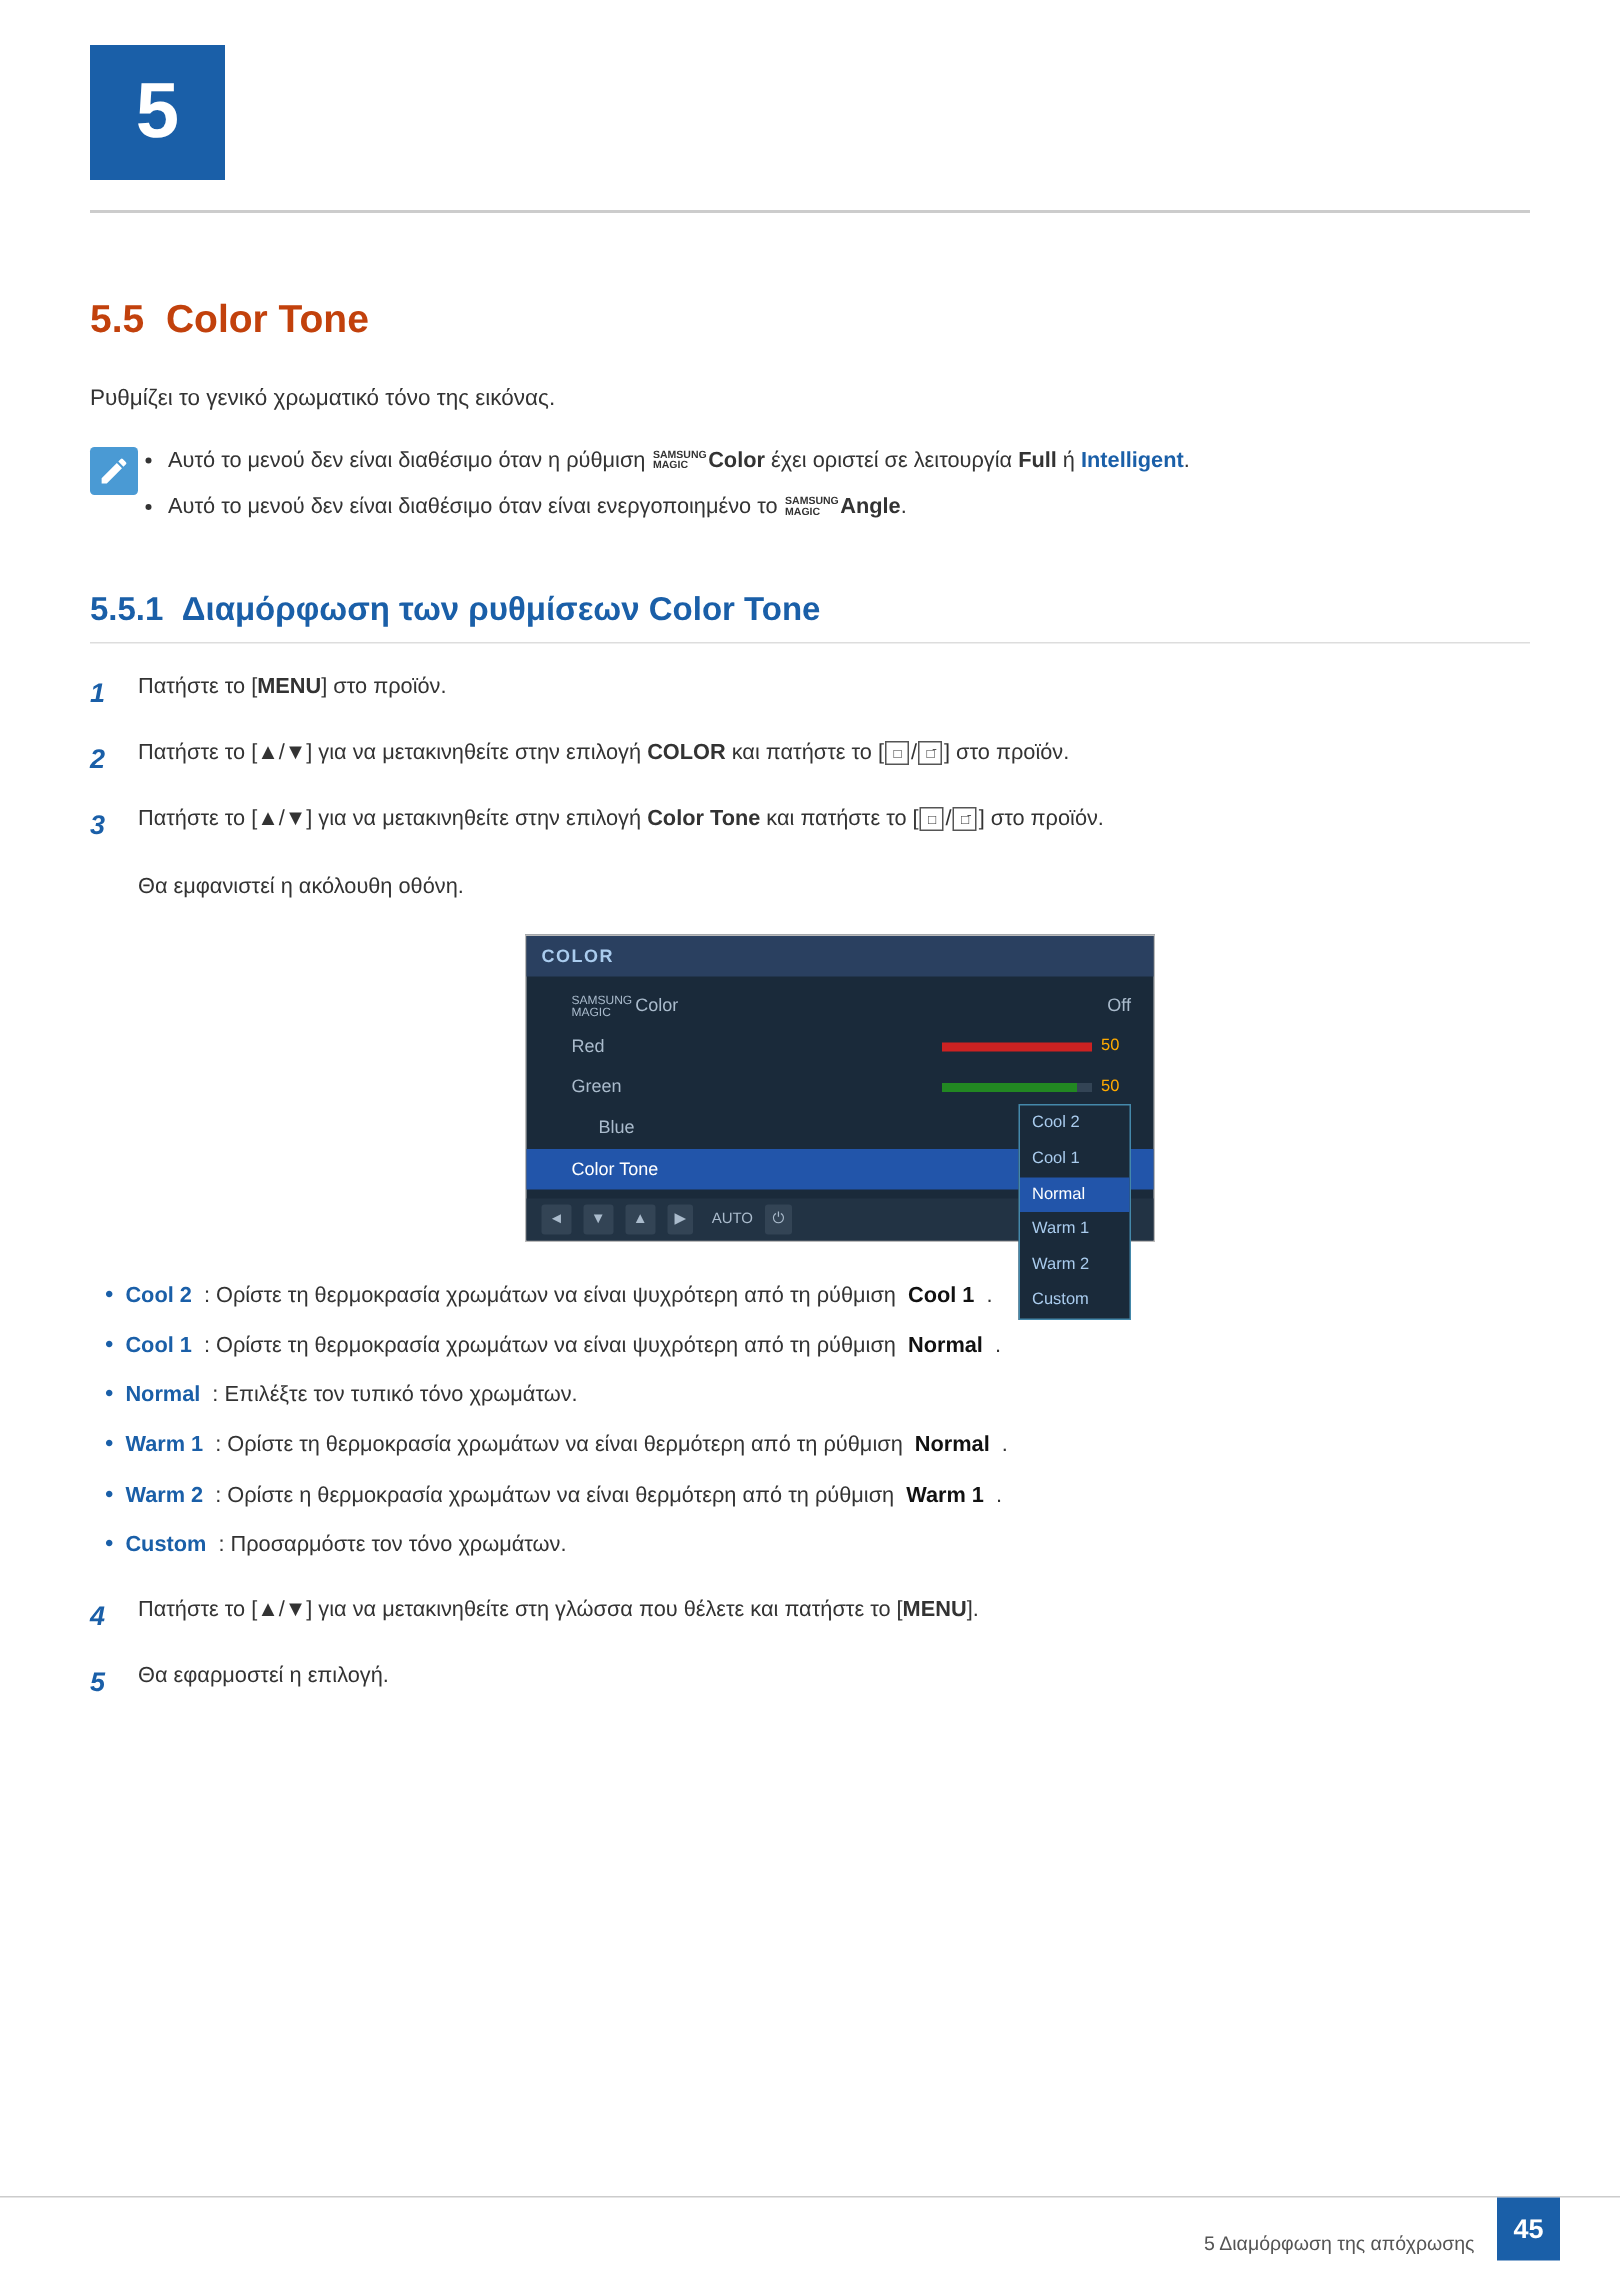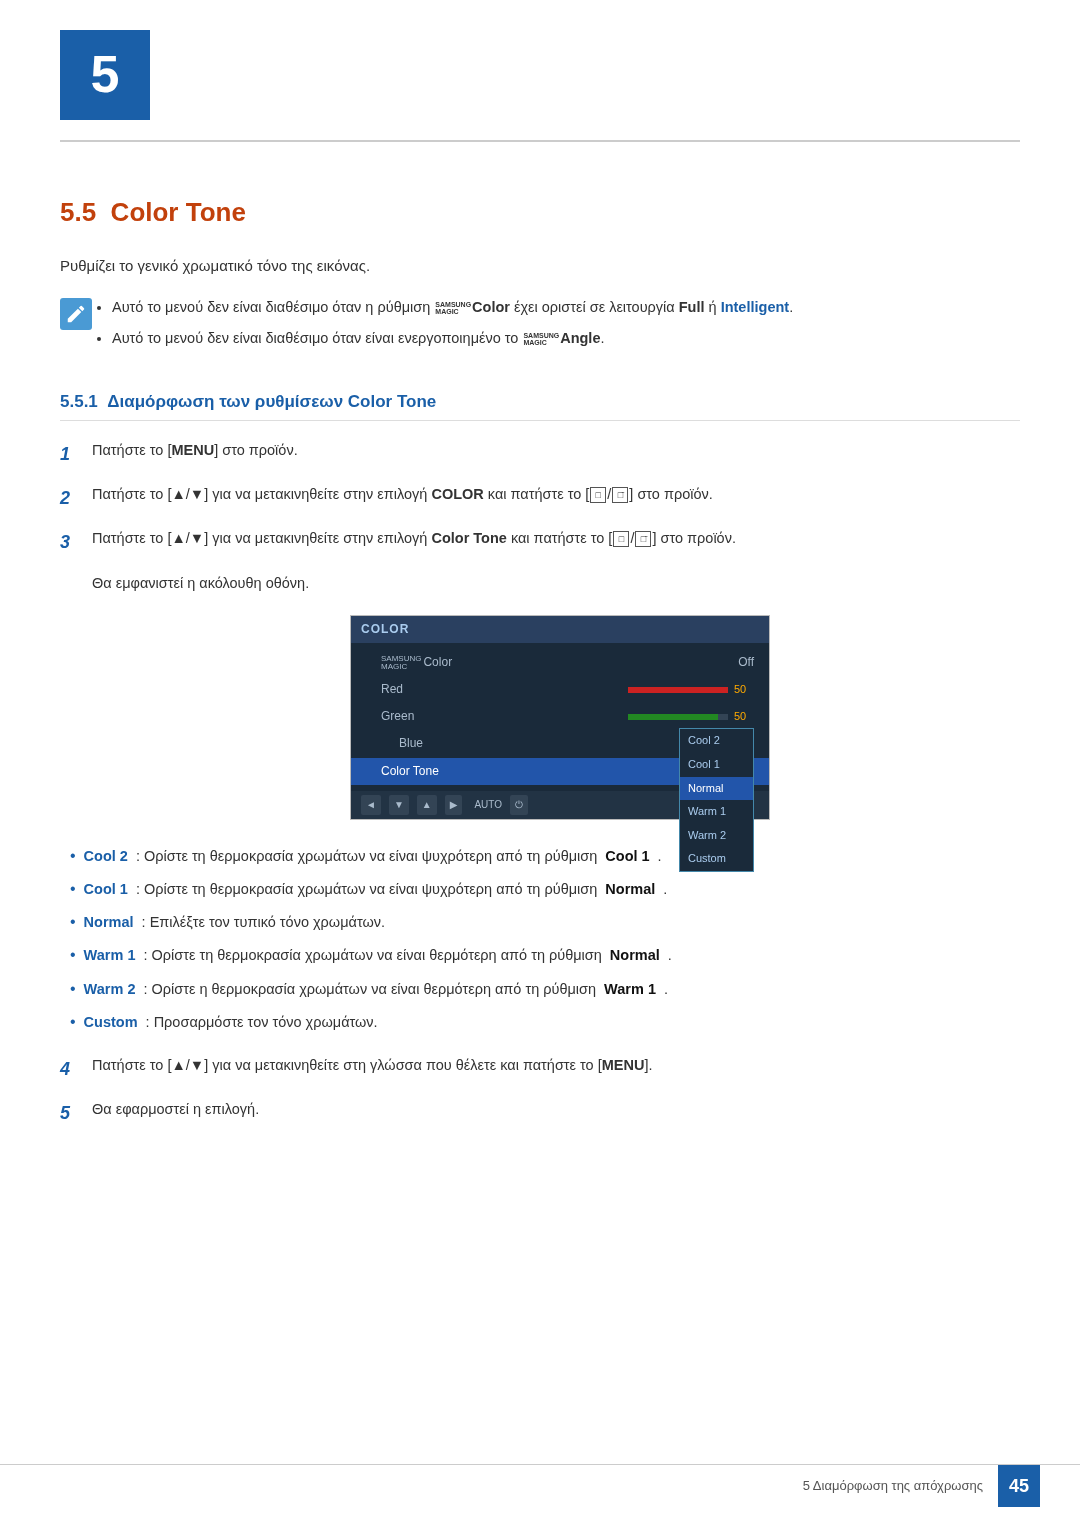--- a/index.html
+++ b/index.html
@@ -102,21 +102,21 @@
     }
 
     .note-content ul li {
       margin-bottom: 8px;
       font-size: 14.5px;
       color: #333;
     }
 
     
     .subsection-heading {
-      font-size: 17px;
+      font-size: 22px;
       font-weight: bold;
       color: #1a5fa8;
       margin-top: 30px;
       margin-bottom: 18px;
       border-bottom: 1px solid #ddd;
       padding-bottom: 5px;
     }
 
     
     .steps-list {
@@ -295,21 +295,21 @@
       color: #111;
     }
 
     
     .page-footer {
       position: absolute;
       bottom: 20px;
       left: 0;
       right: 0;
       display: flex;
-      align-items: center;
+      align-items: flex-end;
       justify-content: flex-end;
       padding: 0 40px;
       border-top: 1px solid #ccc;
     }
 
     .footer-text {
       font-size: 13px;
       color: #555;
       margin-right: 15px;
     }

